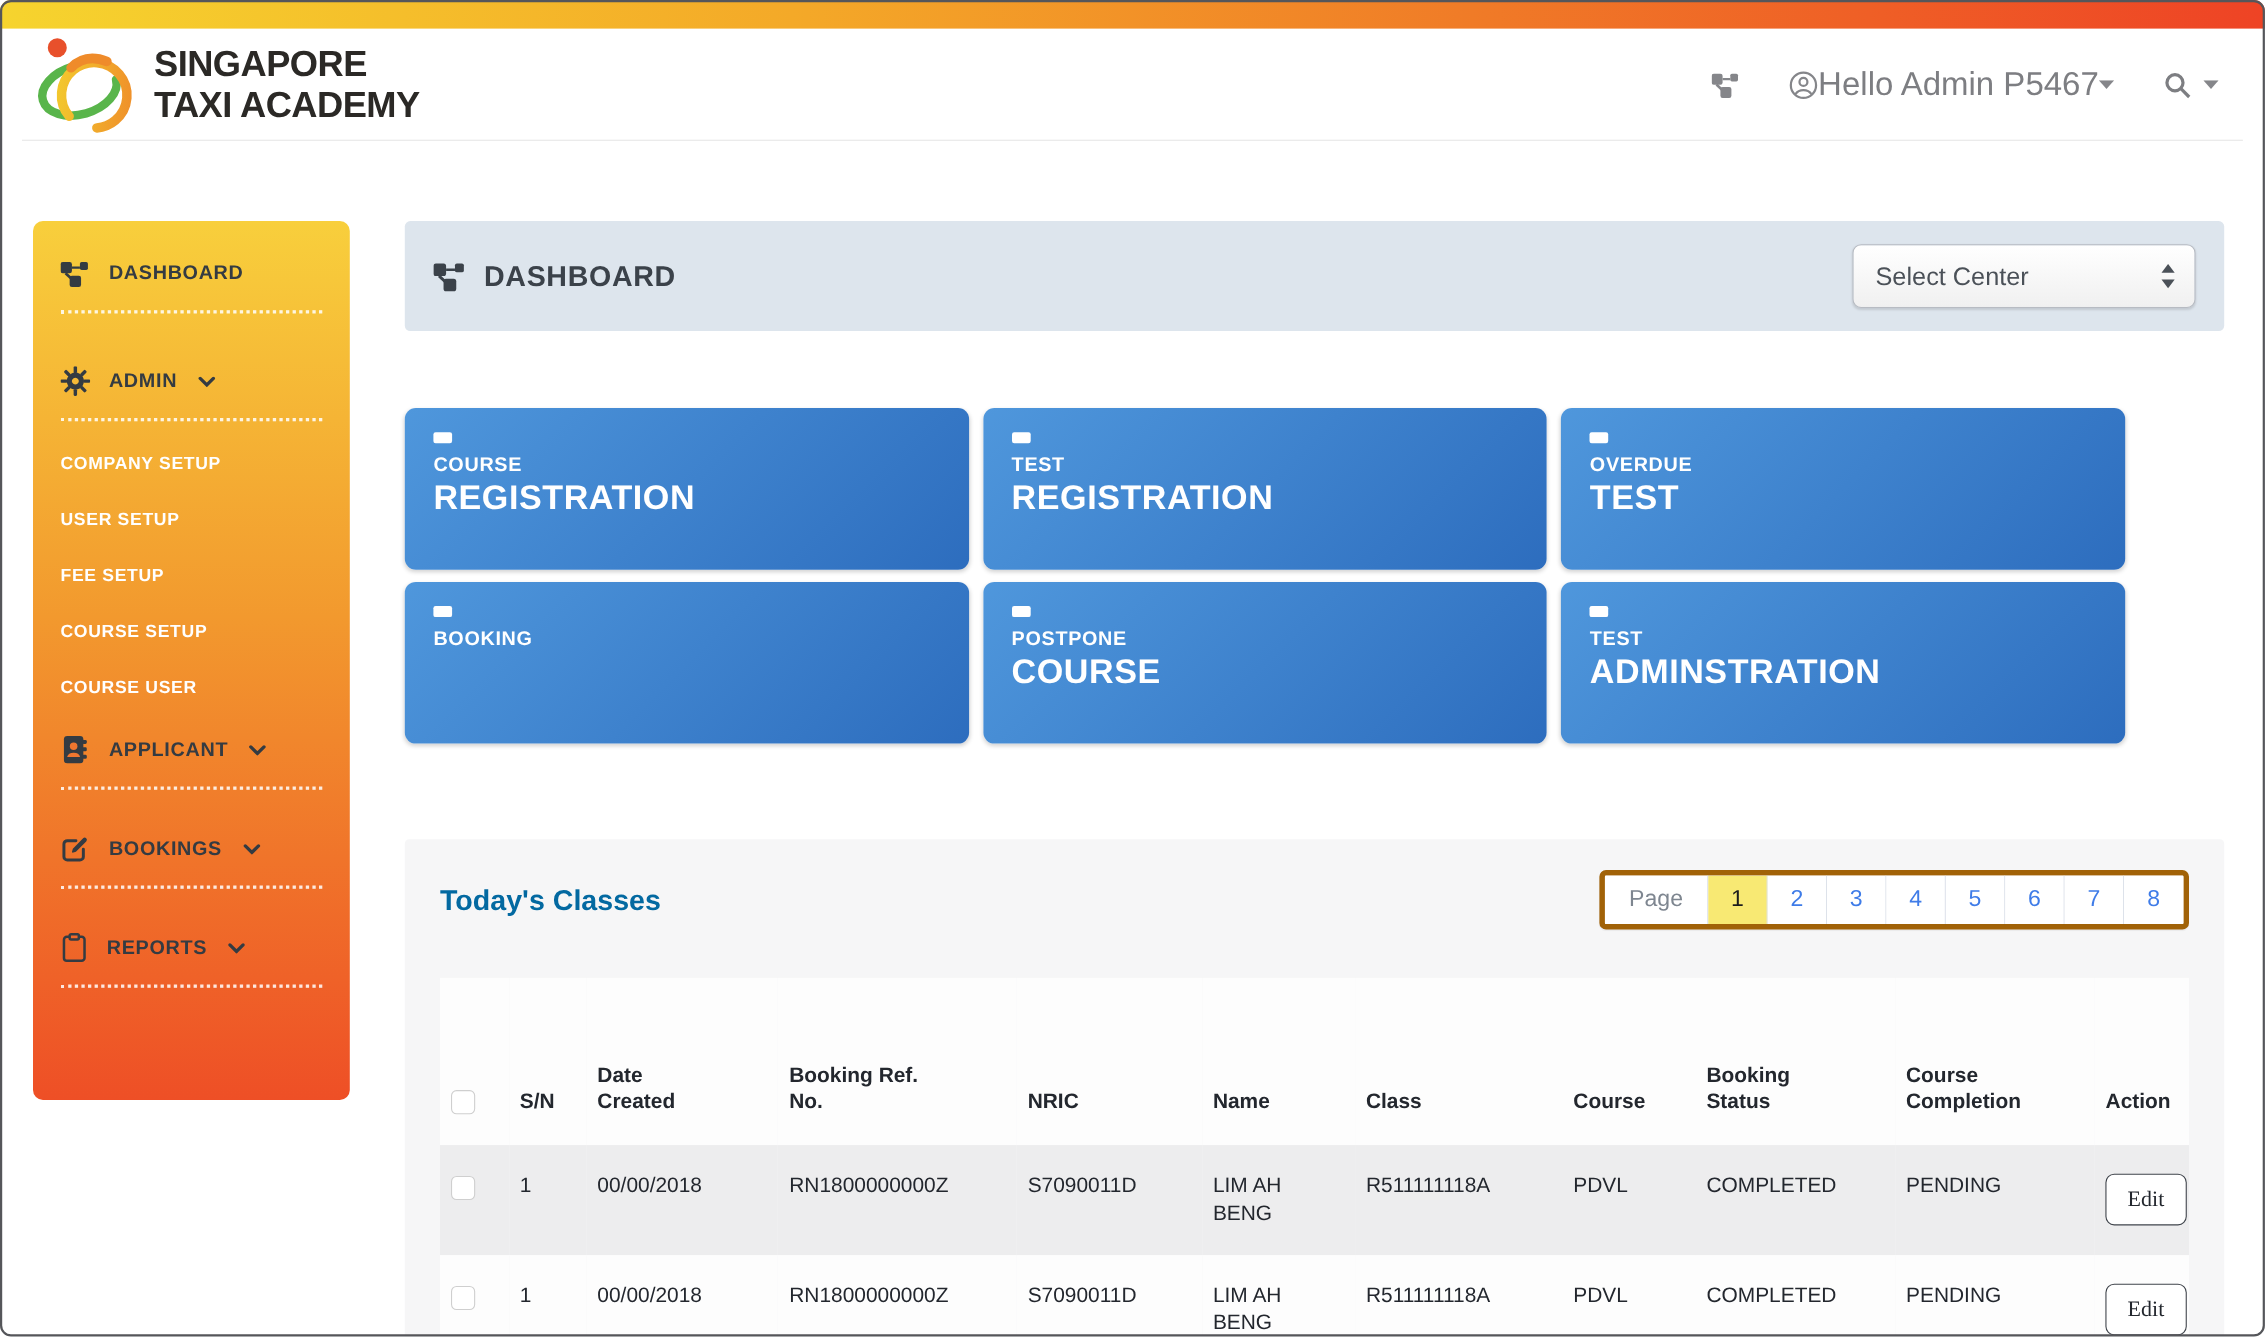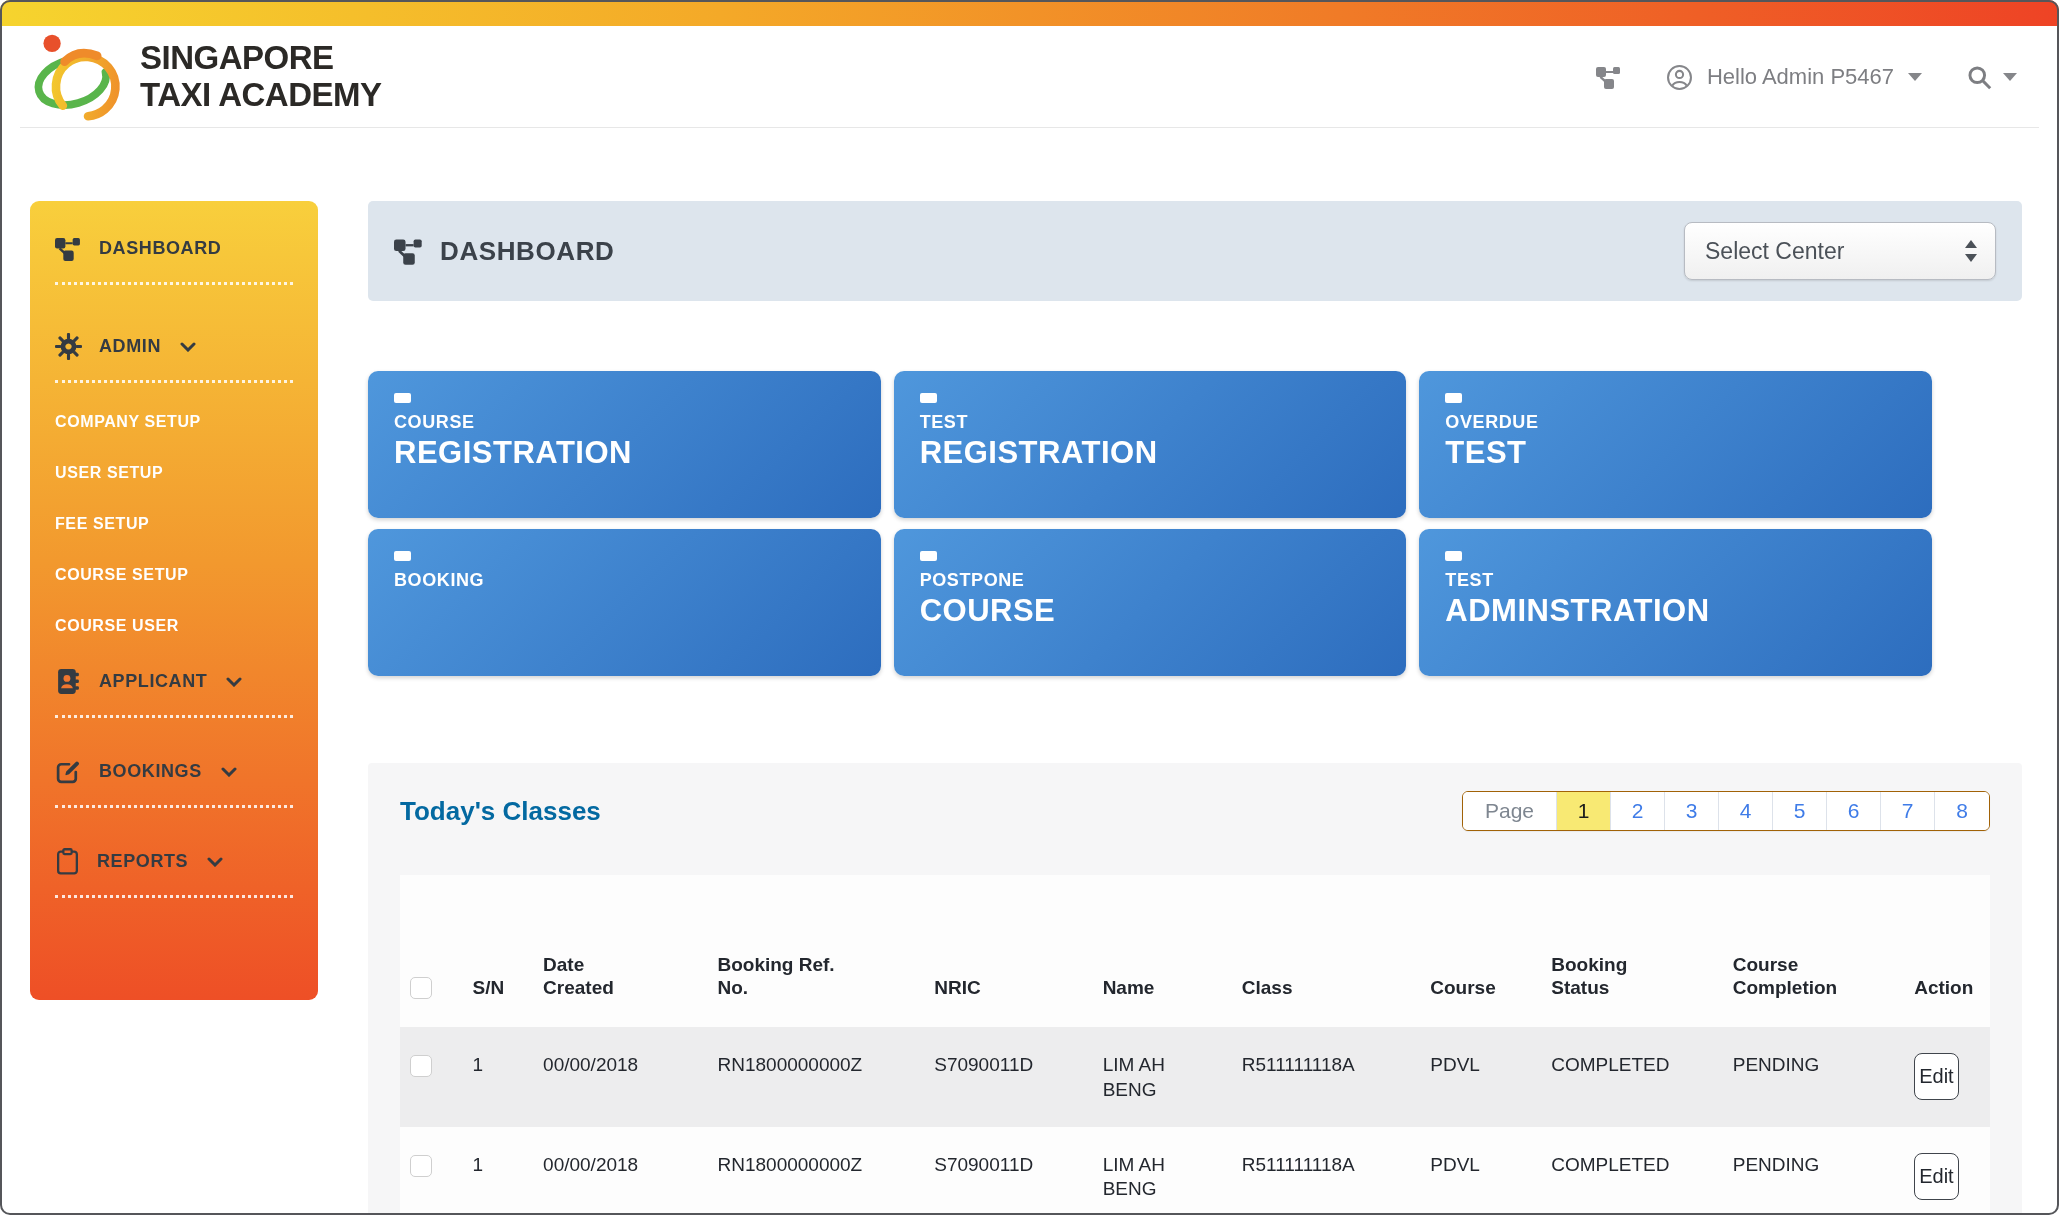--- a/index.html
+++ b/index.html
@@ -11,21 +11,21 @@
 
   
   .topstrip { height:26px; background:linear-gradient(90deg,#f6d42e 0%,#f4a928 35%,#f07b27 65%,#ee4325 100%); }
 
   
   .header { height:102px; display:flex; align-items:center; padding:0 42px 0 30px; position:relative; }
   .header:after { content:""; position:absolute; left:20px; right:20px; bottom:0; border-bottom:1px solid #e7e7e7; }
   .logo { display:flex; align-items:center; gap:14px; }
   .logo-text { font-weight:700; font-size:33px; letter-spacing:-0.5px; color:#2b2926; line-height:1.12; }
   .header-right { margin-left:auto; display:flex; align-items:center; gap:44px; color:#85868a; }
-  .greet { display:flex; align-items:center; gap:14px; font-size:22px; color:#7d7e82; cursor:pointer; }
+  .greet { display:flex; align-items:center; gap:0; font-size:30px; color:#7d7e82; cursor:pointer; }
   .search-group { display:flex; align-items:center; gap:10px; cursor:pointer; }
   .icon { display:inline-flex; }
 
   
   .content { display:flex; gap:50px; padding:73px 37px 0 30px; align-items:flex-start; }
 
   
   .sidebar { width:288px; height:799px; flex:0 0 288px; border-radius:9px;
     background:linear-gradient(180deg,#f8cf3c 0%,#f2992e 45%,#ee4f26 100%);
     padding:34px 25px 0 25px; }
@@ -56,22 +56,22 @@
   .tile { height:147px; border-radius:10px; background:linear-gradient(135deg,#4f97dc 0%,#2d6dbe 100%);
     color:#fff; padding:22px 26px; cursor:pointer; box-shadow:0 2px 4px rgba(0,0,0,.18); }
   .tile-dash { width:17px; height:10px; background:#fff; border-radius:2px; margin-bottom:9px; }
   .tile-small { font-size:18px; font-weight:600; letter-spacing:.6px; margin-bottom:2px; }
   .tile-large { font-size:31px; font-weight:700; letter-spacing:.5px; }
 
   
   .today { margin-top:87px; background:#f6f6f7; border-radius:4px; padding:28px 32px; height:600px; }
   .today-head { display:flex; align-items:center; justify-content:space-between; }
   .today-title { font-size:26px; font-weight:700; color:#0369a1; }
-  .pagination { display:flex; border:1px solid #a16207; border-radius:6px; overflow:hidden;
-    background:#fff; height:40px; align-items:stretch; box-shadow:0 1px 1px rgba(0,0,0,.05); }
+  .pagination { display:flex; border:5px solid #a16207; border-radius:6px; overflow:hidden;
+    background:#fff; height:54px; align-items:stretch; box-shadow:0 1px 1px rgba(0,0,0,.05); }
   .page-cell { display:flex; align-items:center; justify-content:center; min-width:54px;
     border-right:1px solid #dde2ea; font-size:21px; color:#3f7ce8; cursor:pointer; background:#fff; }
   .page-cell:last-child { border-right:none; }
   .page-label { color:#7e8690; padding:0 22px; cursor:default; }
   .page-cell.active { background:#f8e973; color:#1c1c1c; }
 
   
   table { width:100%; border-collapse:collapse; table-layout:fixed; margin-top:44px; }
   th { text-align:left; vertical-align:bottom; padding:30px 10px 28px 10px; background:#fdfdfd;
     font-size:19px; font-weight:700; color:#23272e; line-height:1.22; }
@@ -79,22 +79,22 @@
   td { vertical-align:top; padding:26px 10px 24px 10px; font-size:19px; color:#23272e; line-height:1.3; }
   tr.row-odd td { background:#ededee; }
   tr.row-even td { background:#fdfdfd; }
   th:nth-child(3) .wrap { max-width:72px; }
   th:nth-child(4) .wrap { max-width:120px; }
   th:nth-child(9) .wrap { max-width:82px;margin-top:48px; }
   th:nth-child(10) .wrap { max-width:118px; }
   td.name-cell .wrap { max-width:80px; }
   .checkbox { width:22px; height:22px; border:1.5px solid #cfcfcf; border-radius:5px;
     background:#fff; cursor:pointer; margin-top:2px; }
-  .edit-btn { font-family:Liberation Sans, sans-serif; font-size:20px; color:#23272e; background:#fff;
-    border:1.5px solid #40454c; border-radius:8px; padding:11px 4px; cursor:pointer; }
+  .edit-btn { font-family:Liberation Serif, serif; font-size:20px; color:#23272e; background:#fff;
+    border:1.5px solid #40454c; border-radius:8px; padding:11px 19px; cursor:pointer; }
 </style>
 </head>
 <body>
 
 <div class="page">
   <div class="topstrip"></div>
 
   <div class="header">
     <div class="logo">
       <span class="icon">

